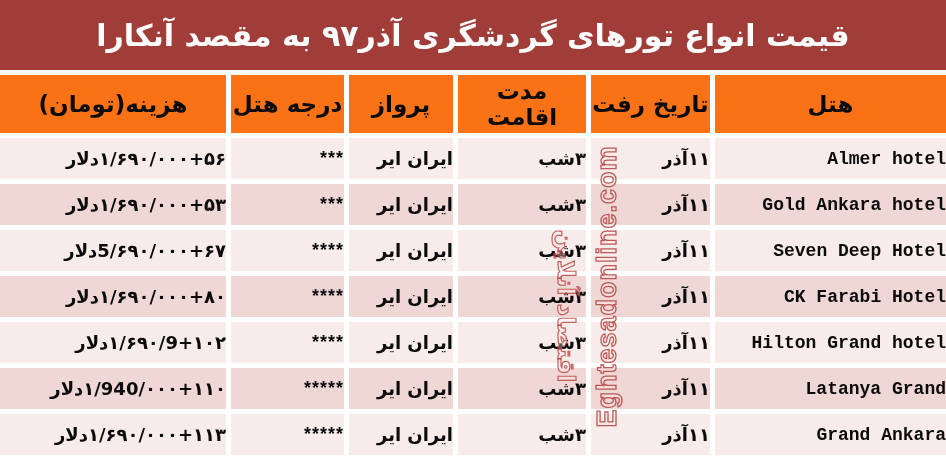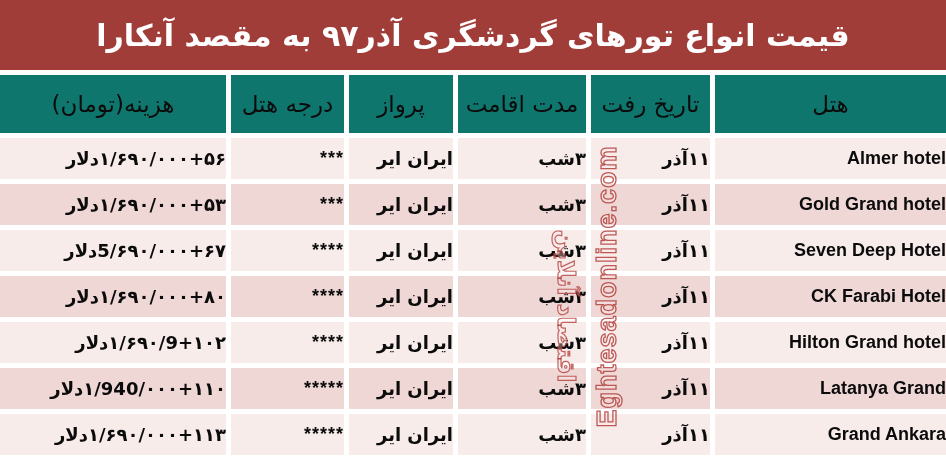--- a/index.html
+++ b/index.html
@@ -21,43 +21,43 @@
   }
   table.tours {
     position:absolute; top:70px; left:-5px;
     width:956px;
     border-collapse:separate;
     border-spacing:5px;
     table-layout:fixed;
     direction:rtl;
   }
   table.tours th {
-    background:#0f766e;
+    background:#f97316;
     height:58px;
     font-size:23px;
-    font-weight:normal;
+    font-weight:bold;
     color:#0b0b0b;
     text-align:center;
     padding:0;
   }
   table.tours td {
     height:41px;
     text-align:right;
     vertical-align:middle;
     font-size:18px;
     font-weight:bold;
     color:#0b0b0b;
     padding:0;
     overflow:hidden;
     white-space:nowrap;
   }
   tbody tr:nth-child(odd) td  { background:#F8ECEB; }
   tbody tr:nth-child(even) td { background:#EFD7D6; }
   td.latin {
-    font-family:Liberation Sans, sans-serif;
+    font-family:Liberation Mono, monospace;
     direction:ltr;
     font-size:18px;
   }
   td.stars {
     font-family:"Liberation Sans", sans-serif;
     font-size:22px;
     letter-spacing:1px;
   }
   .watermark-en {
     position:absolute; left:588px; top:146px;
@@ -118,21 +118,21 @@
     <tbody>
       <tr>
         <td class="latin">Almer hotel</td>
         <td>۱۱آذر</td>
         <td>۳شب</td>
         <td>ایران ایر</td>
         <td class="stars">***</td>
         <td>۱/۶۹۰/۰۰۰+۵۶دلار</td>
       </tr>
       <tr>
-        <td class="latin">Gold Grand hotel</td>
+        <td class="latin">Gold Ankara hotel</td>
         <td>۱۱آذر</td>
         <td>۳شب</td>
         <td>ایران ایر</td>
         <td class="stars">***</td>
         <td>۱/۶۹۰/۰۰۰+۵۳دلار</td>
       </tr>
       <tr>
         <td class="latin">Seven Deep Hotel</td>
         <td>۱۱آذر</td>
         <td>۳شب</td>

